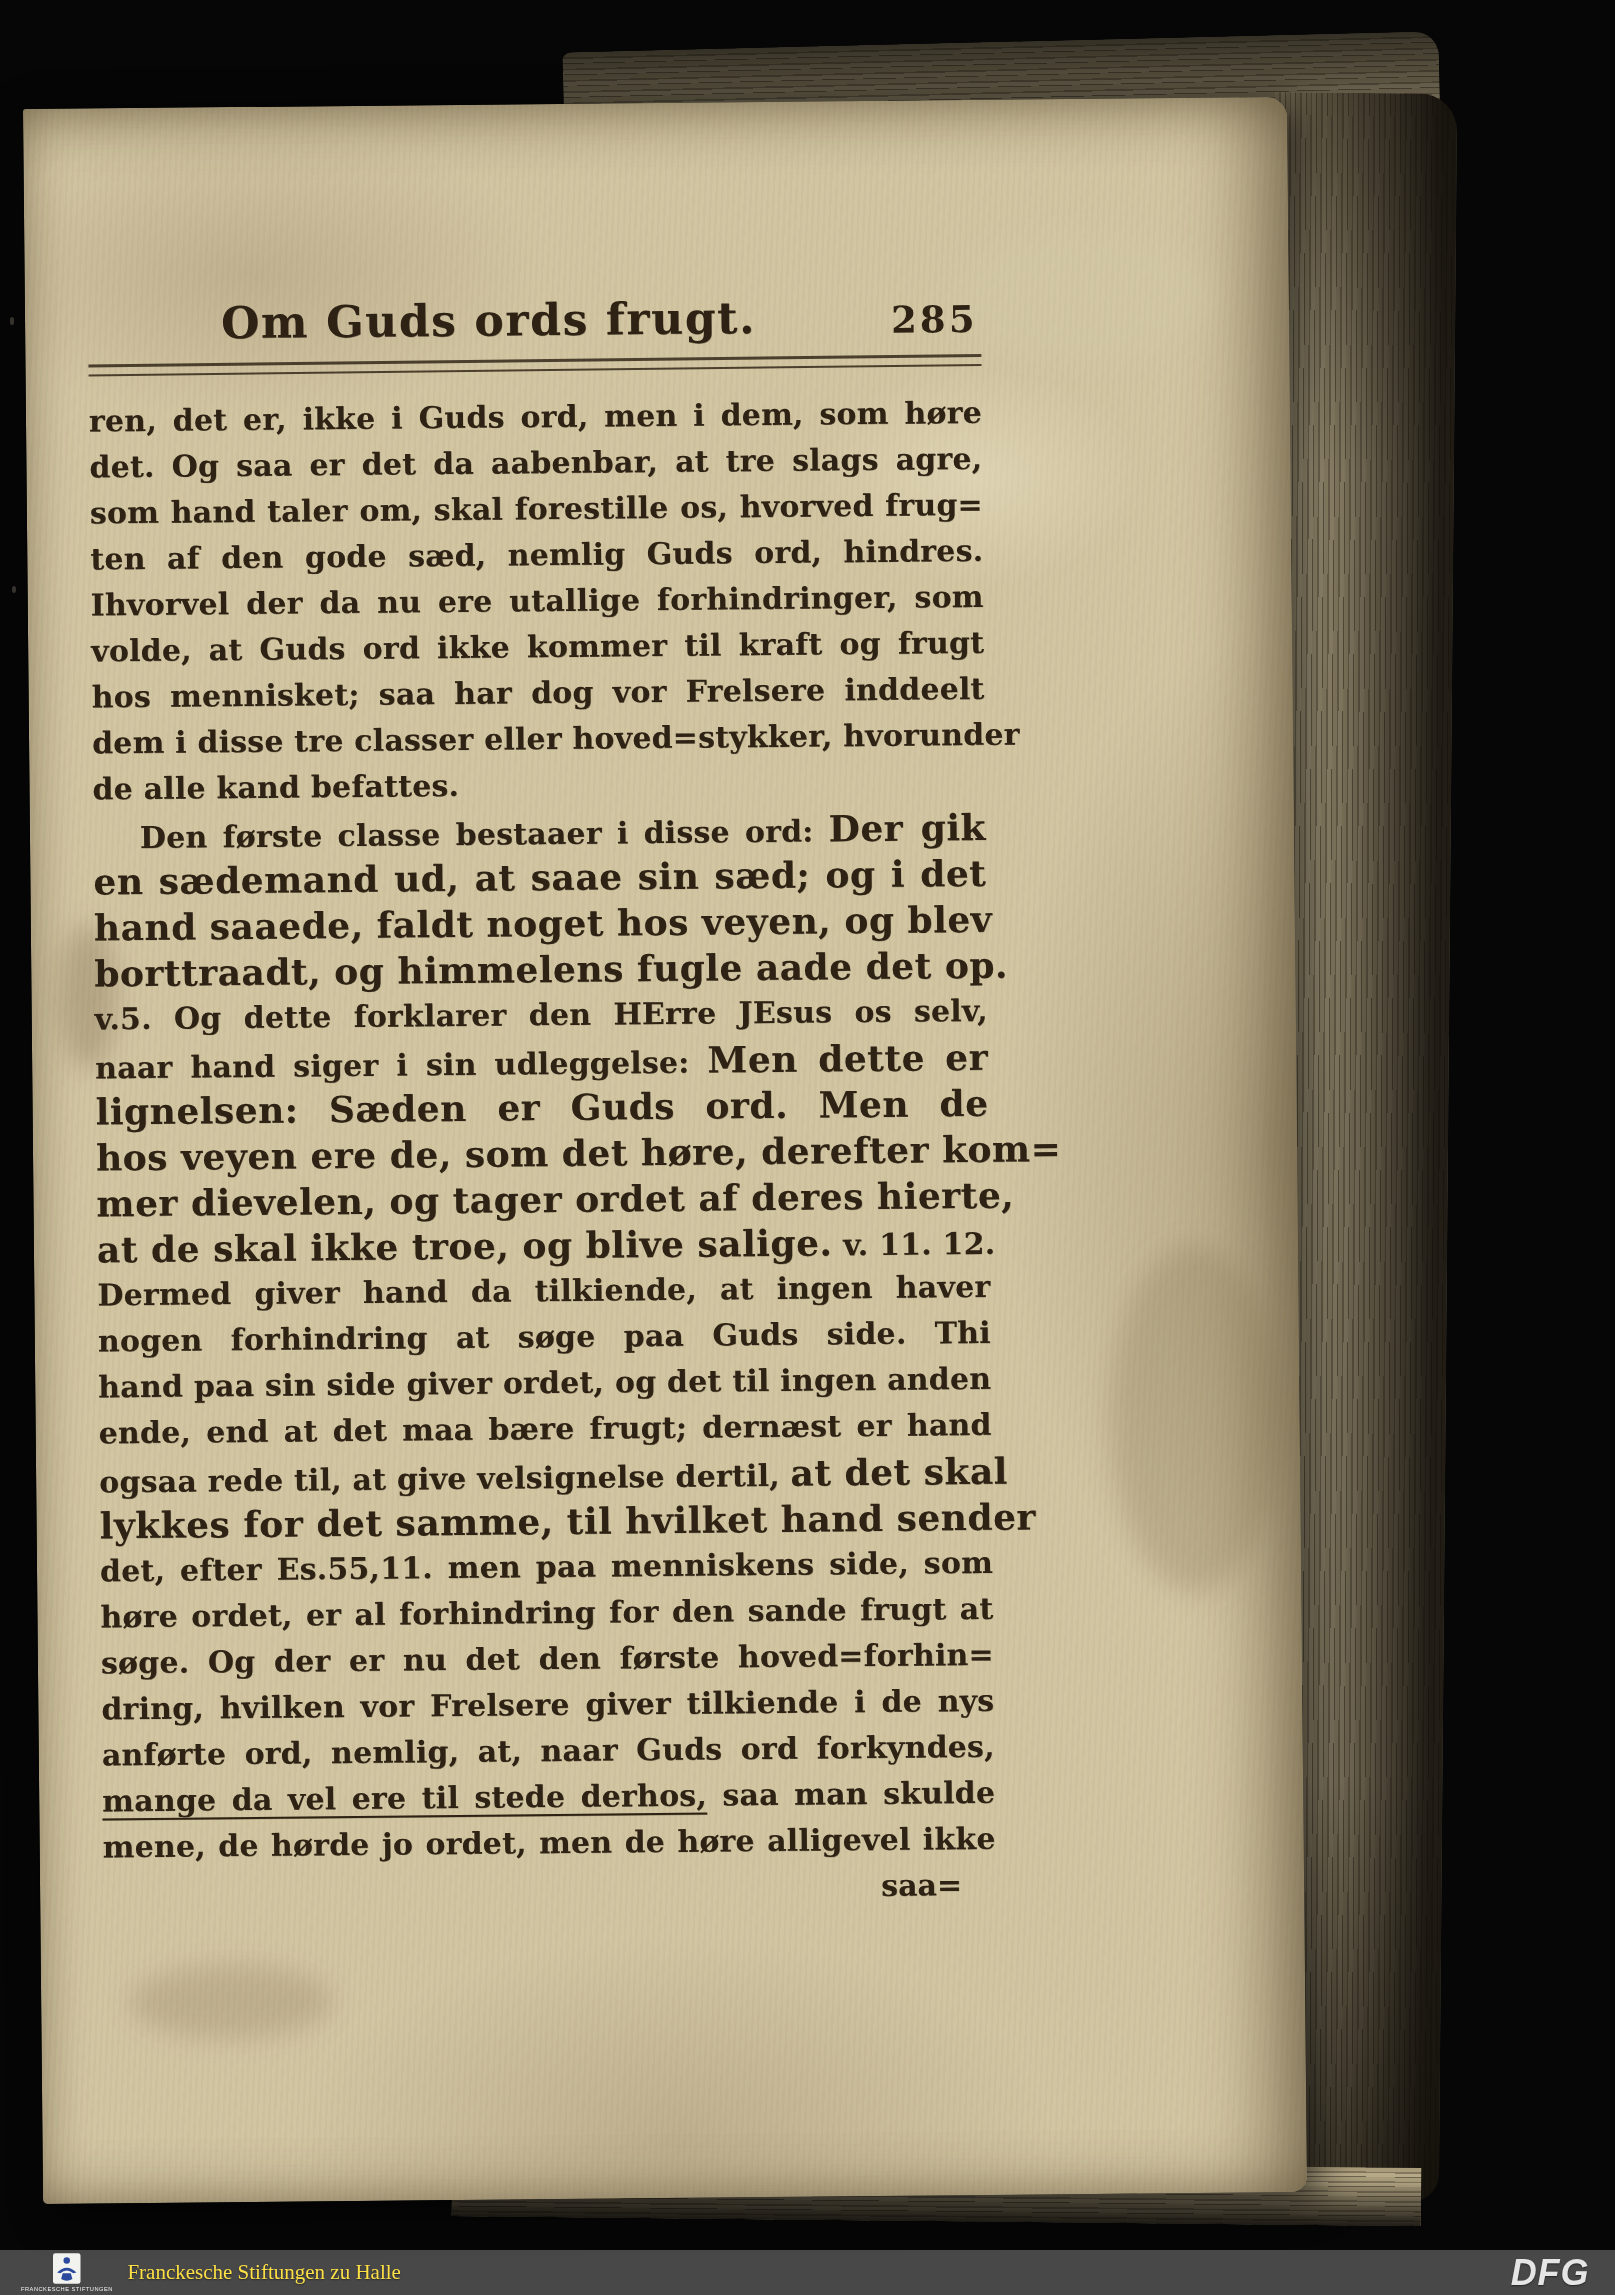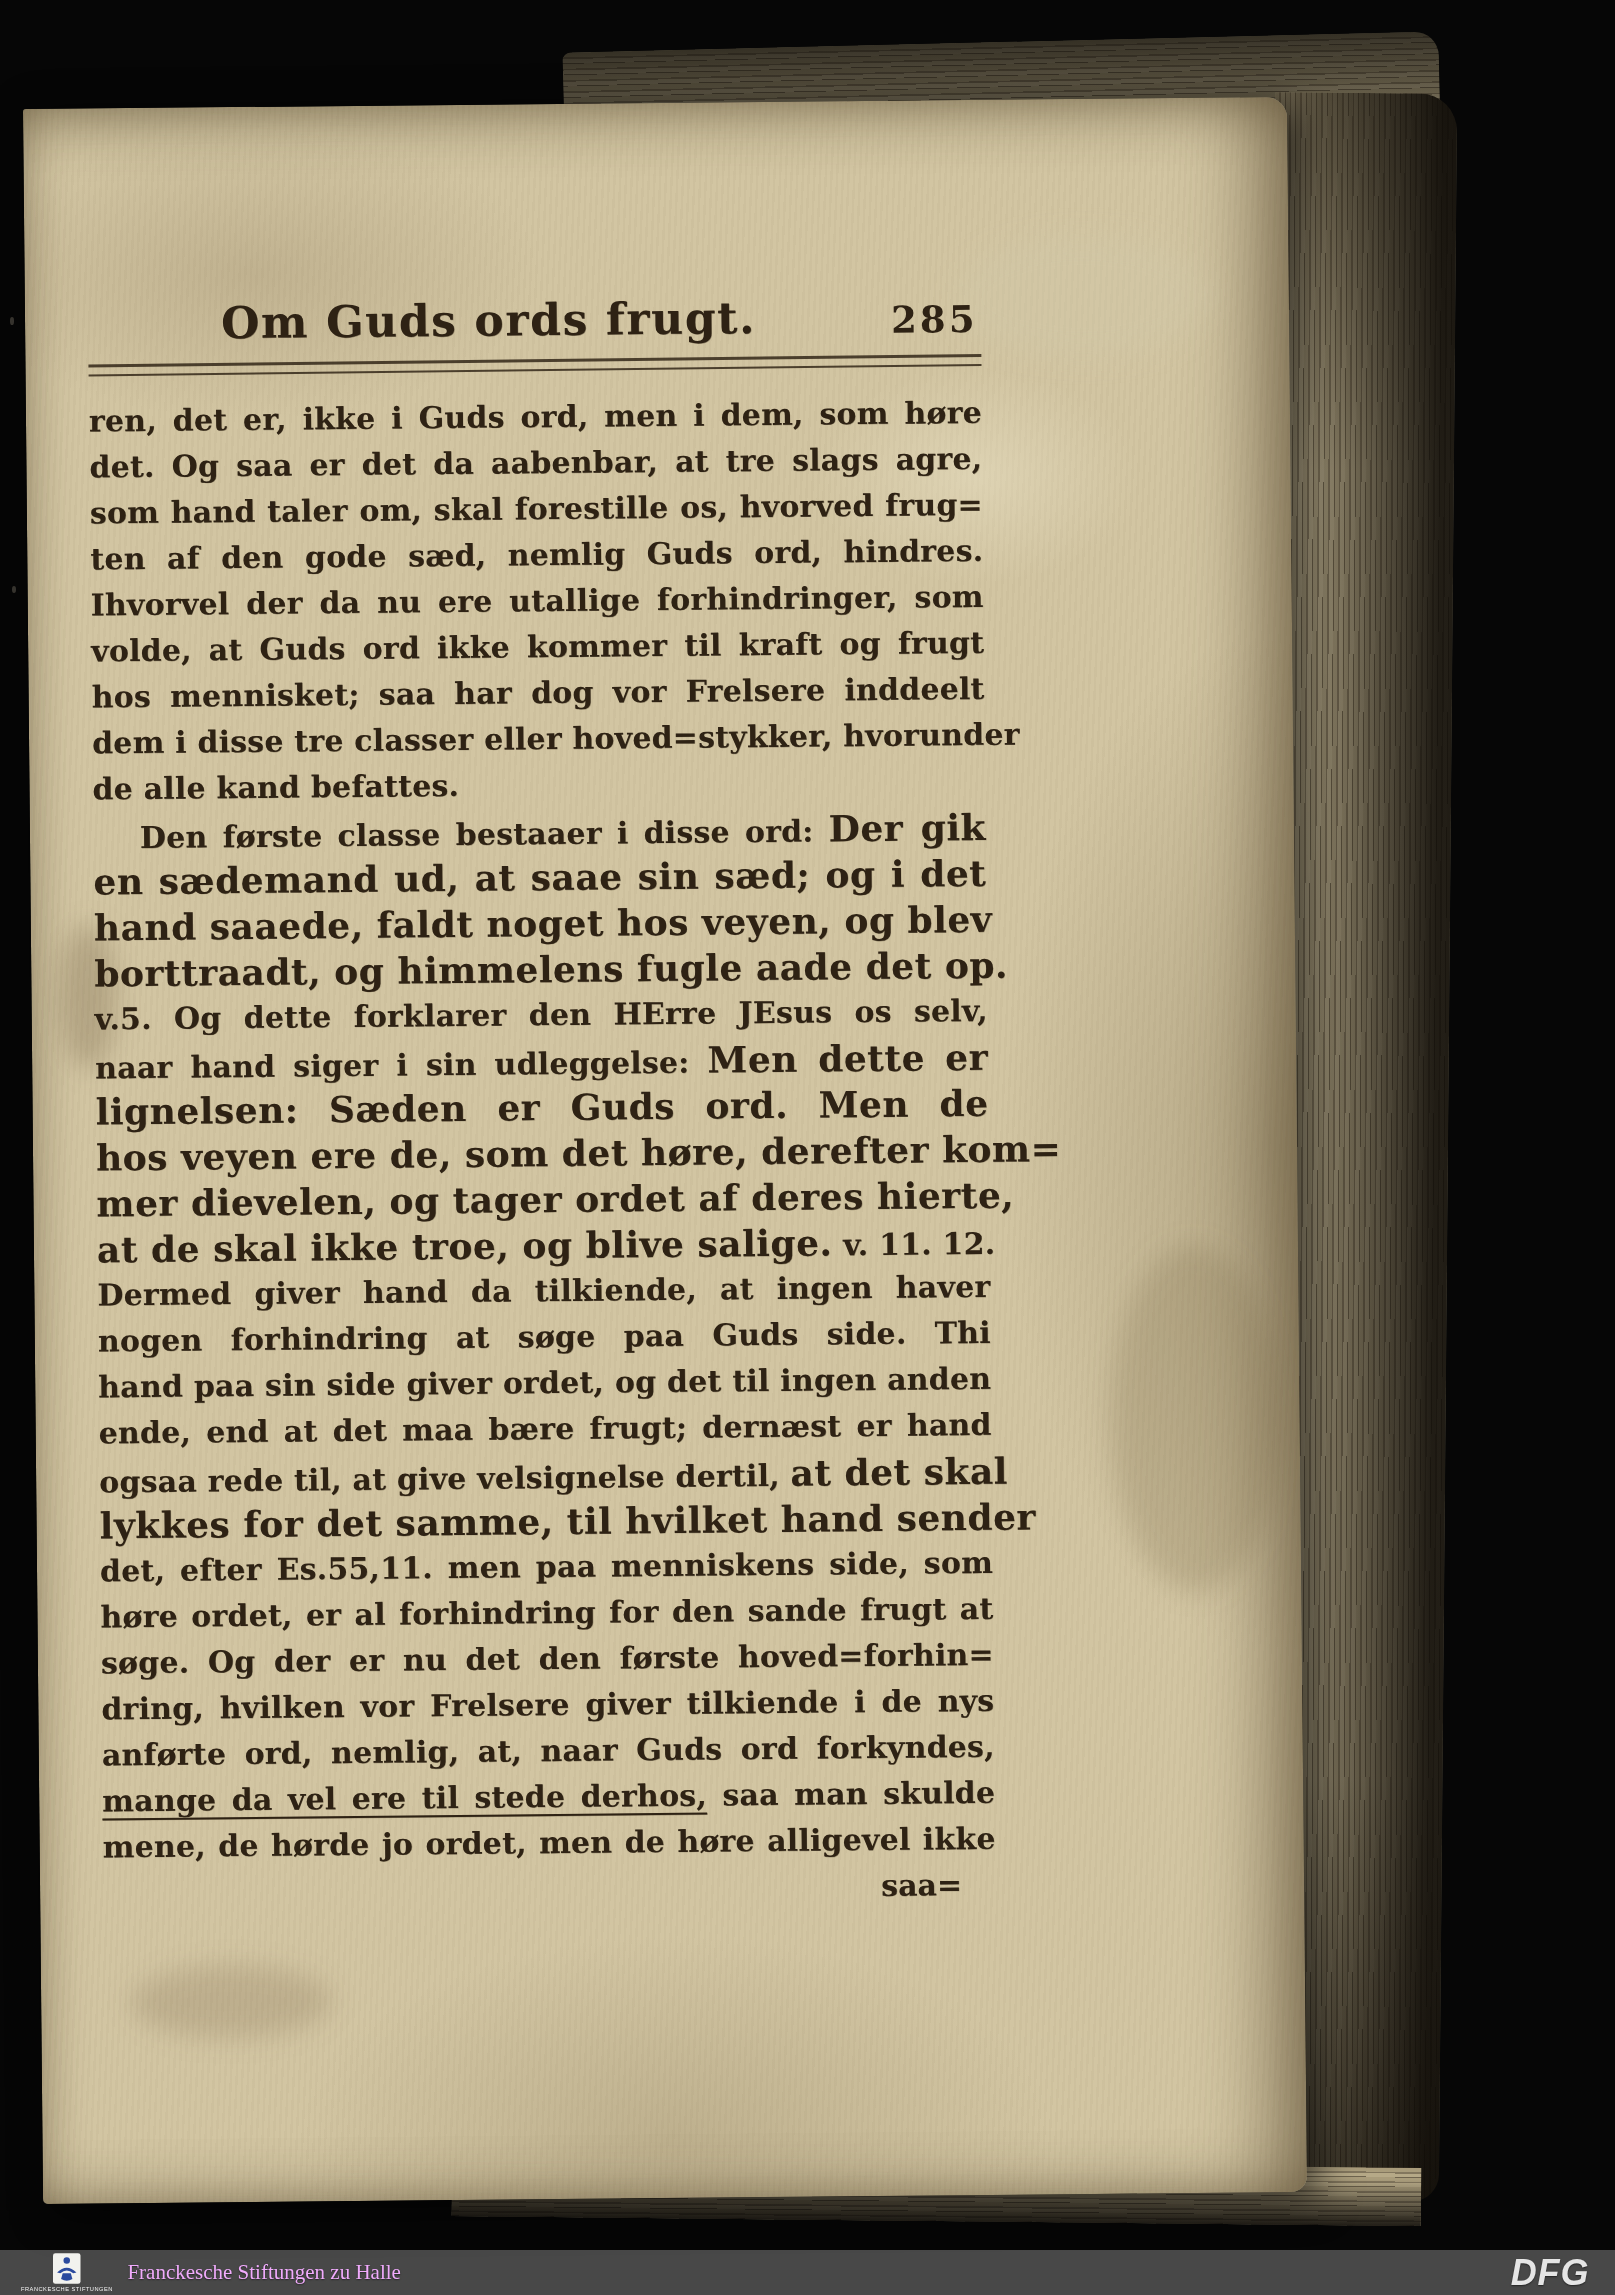--- a/index.html
+++ b/index.html
@@ -117,21 +117,21 @@
     display:flex;align-items:center;
     padding:0 21px;box-sizing:border-box;gap:14.5px;
   }
   .emblem{display:flex;flex-direction:column;align-items:center;gap:1.6px;}
   .emblem-caption{
     font-family:"Liberation Sans", sans-serif;
     font-size:5.7px;letter-spacing:0.5px;color:#f4f4f4;white-space:nowrap;
   }
   .libname{
     font-family:"Liberation Serif", serif;
-    font-size:21px;color:#f0abfc;
+    font-size:21px;color:#fde047;
     text-shadow:0 0.8px 1.6px rgba(0,0,0,.5);
   }
   .spacer{flex:1;}
   .dfg{
     font-family:"Liberation Sans", sans-serif;
     font-size:36px;font-weight:700;font-style:italic;
     color:#e5e5e5;letter-spacing:0.8px;margin-right:4.8px;
     text-shadow:0 0.8px 1.6px rgba(0,0,0,.5);
   }
 </style>

